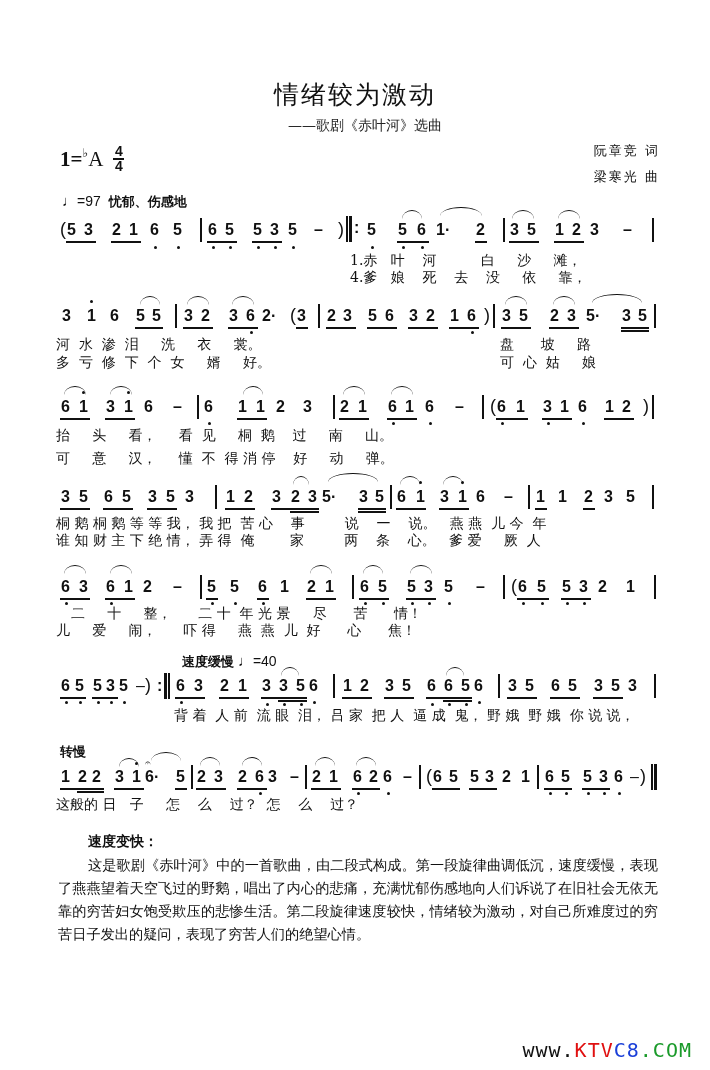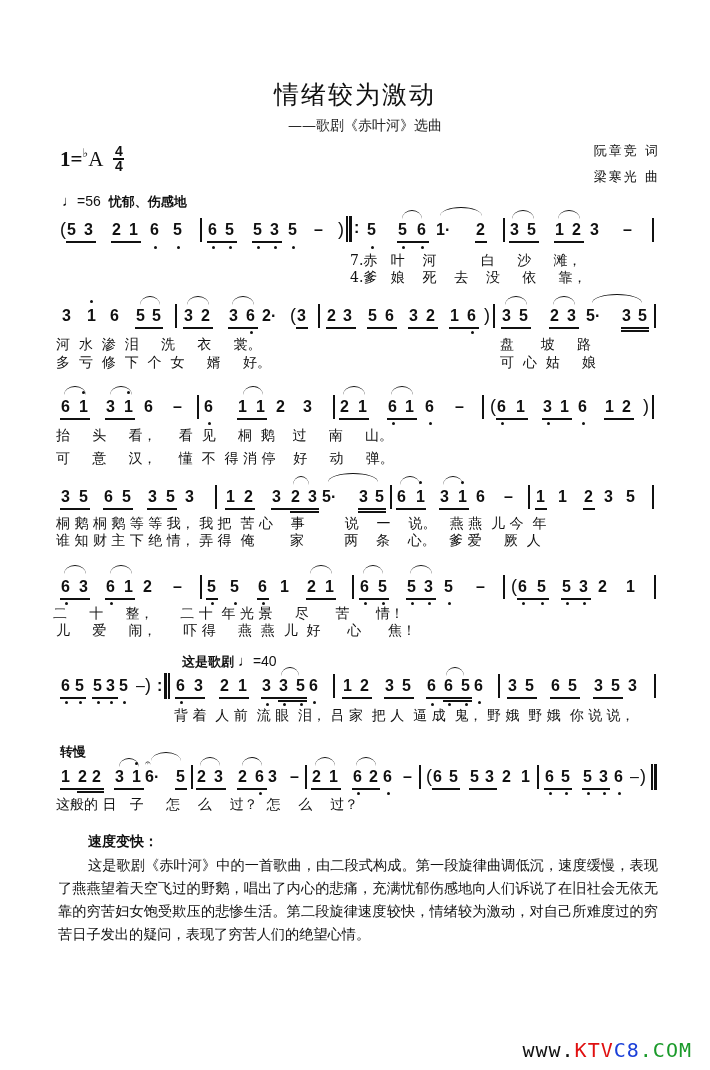--- a/index.html
+++ b/index.html
@@ -67,21 +67,21 @@
     <span class="line"></span>
     <span>4</span>
   </span>
 </div>
 <div class="credits">
   <div>阮章竞 词</div>
   <div>梁寒光 曲</div>
 </div>
 
 <div class="tempo" style="left:62px; top:192px;">
-  <span class="note">♩</span><span>=56</span>
+  <span class="note">♩</span><span>=97</span>
   <span style="font-weight:bold; font-family:Liberation Sans, sans-serif; font-size:13px; margin-left:4px;">忧郁、伤感地</span>
 </div>
 
 <div>
   <span class="n" style="left:60px;top:219px;font-weight:normal;font-size:18px;">(</span>
   <span class="n" style="left:67px;top:221px;">5</span>
     <span class="n" style="left:84px;top:221px;">3</span>
   <div class="ul" style="left:66px;top:241px;width:30px;"></div>
   <span class="n" style="left:112px;top:221px;">2</span>
     <span class="n" style="left:129px;top:221px;">1</span>
@@ -125,21 +125,21 @@
     <span class="n" style="left:527px;top:221px;">5</span>
   <div class="ul" style="left:509px;top:241px;width:30px;"></div>
   <div class="slur" style="left:558px;top:210px;width:22px;"></div>
   <span class="n" style="left:555px;top:221px;">1</span>
     <span class="n" style="left:572px;top:221px;">2</span>
   <div class="ul" style="left:554px;top:241px;width:30px;"></div>
   <span class="n" style="left:590px;top:221px;">3</span>
   <span class="n" style="left:623px;top:221px;">–</span>
   <div class="bar" style="left:652px;top:218px;"></div>
 
-  <span class="lyric" style="left:350px;top:252px;">7.赤   叶    河          白     沙     滩，</span>
+  <span class="lyric" style="left:350px;top:252px;">1.赤   叶    河          白     沙     滩，</span>
   <span class="lyric" style="left:350px;top:269px;">4.爹   娘    死    去    没     依     靠，</span>
 </div>
 
 <div>
   <span class="n" style="left:62px;top:307px;">3</span>
   <span class="n" style="left:87px;top:307px;">1</span>
     <div class="dot" style="left:90px;top:300px;"></div>
   <span class="n" style="left:110px;top:307px;">6</span>
   <div class="slur" style="left:140px;top:296px;width:20px;"></div>
   <span class="n" style="left:136px;top:307px;">5</span>
@@ -360,26 +360,26 @@
     <div class="dot" style="left:541px;top:602px;"></div>
   <span class="n" style="left:562px;top:578px;">5</span>
     <span class="n" style="left:579px;top:578px;">3</span>
   <div class="ul" style="left:561px;top:598px;width:30px;"></div>
   <div class="dot" style="left:566px;top:602px;"></div>
     <div class="dot" style="left:583px;top:602px;"></div>
   <span class="n" style="left:598px;top:578px;">2</span>
   <span class="n" style="left:626px;top:578px;">1</span>
   <div class="bar" style="left:654px;top:575px;"></div>
 
-  <span class="lyric" style="left:53px;top:605px;">二     十     整，      二 十  年 光 景     尽      苦      情！</span>
+  <span class="lyric" style="left:71px;top:605px;">二     十     整，      二 十  年 光 景     尽      苦      情！</span>
   <span class="lyric" style="left:56px;top:622px;">儿     爱     闹，      吓 得     燕  燕  儿  好      心      焦！</span>
 </div>
 
 <div class="tempo" style="left:182px; top:652px;">
-  <span style="font-weight:bold; font-family:'DejaVu Sans',sans-serif; font-size:13px;">这是歌剧</span>
+  <span style="font-weight:bold; font-family:'DejaVu Sans',sans-serif; font-size:13px;">速度缓慢</span>
   <span class="note">♩</span><span>=40</span>
 </div>
 
 <div>
   <span class="n" style="left:61px;top:677px;">6</span>
     <span class="n" style="left:75px;top:677px;">5</span>
   <div class="ul" style="left:60px;top:697px;width:26px;"></div>
   <div class="dot" style="left:65px;top:701px;"></div>
     <div class="dot" style="left:79px;top:701px;"></div>
   <span class="n" style="left:93px;top:677px;">5</span>

